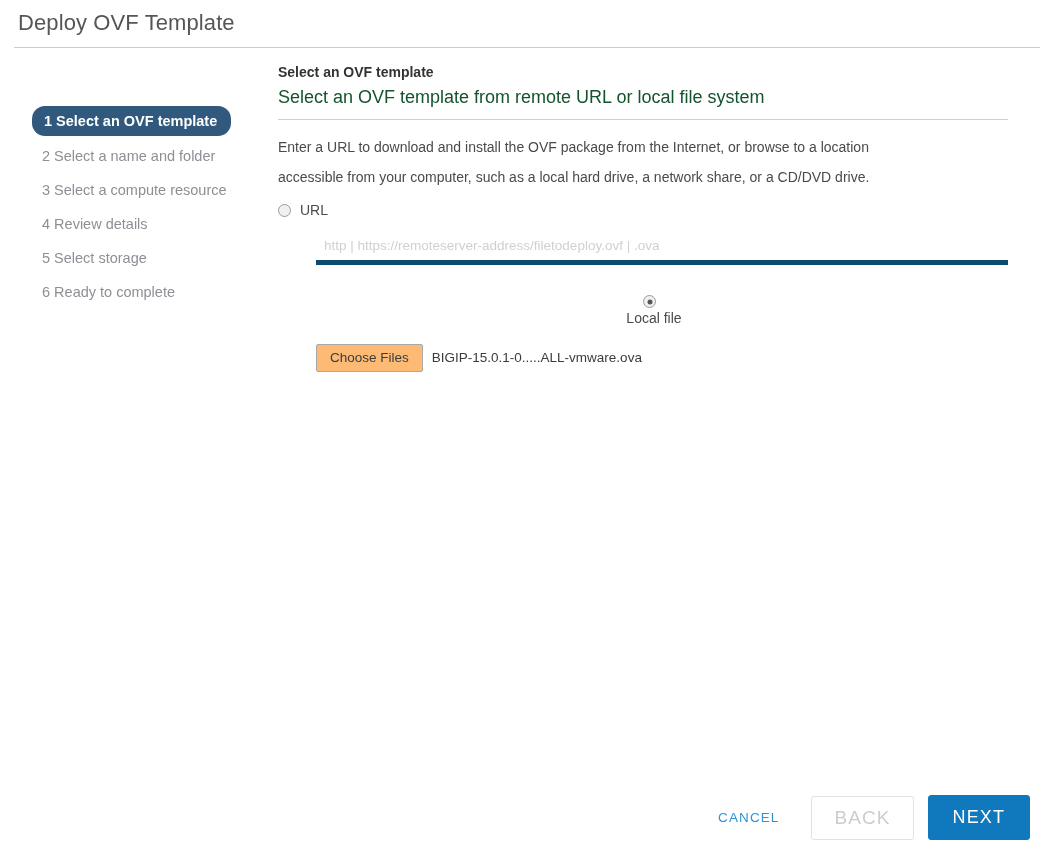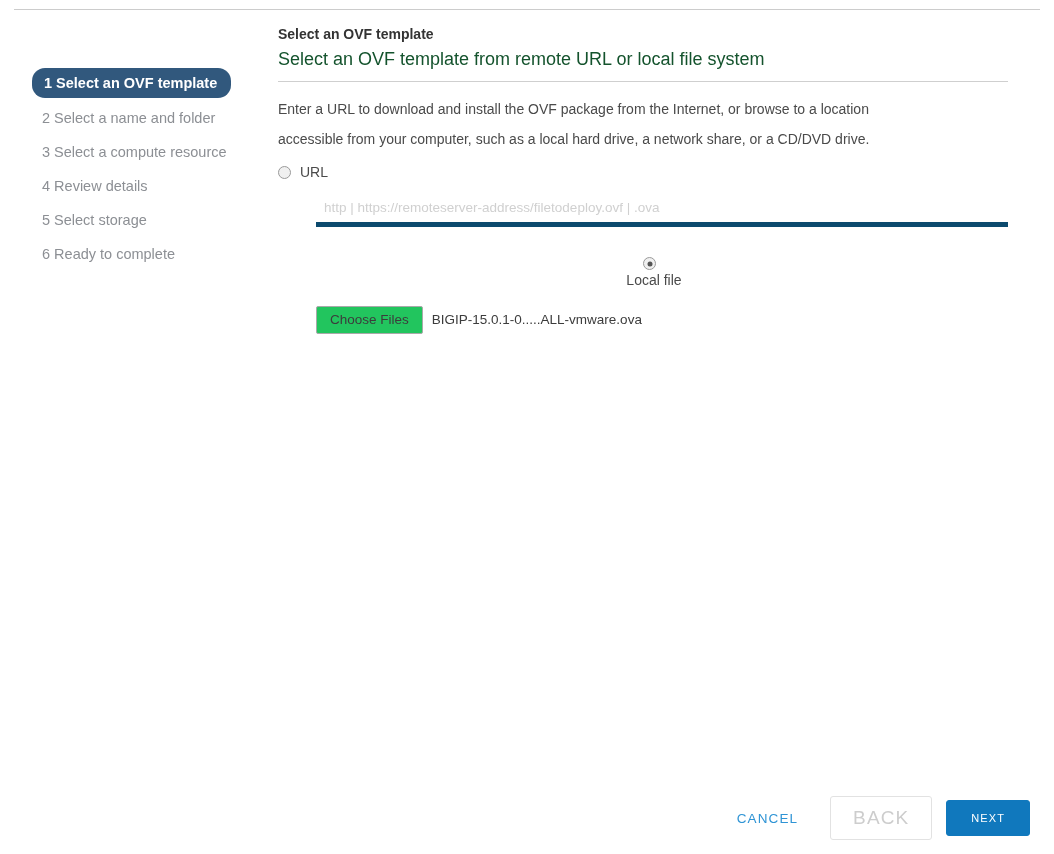--- a/index.html
+++ b/index.html
@@ -161,21 +161,21 @@
   
   .file-row {
     display: flex;
     align-items: center;
     margin: 16px 0 0 38px;
   }
   .choose-files-btn {
     font-family: "Liberation Sans", sans-serif;
     font-size: 13.5px;
     color: #3c3c3c;
-    background: #22c55e;
+    background: #fdba74;
     border: 1px solid #a9a9a9;
     border-radius: 2px;
     padding: 5px 13px;
     line-height: 16px;
     cursor: pointer;
   }
   .file-name {
     font-size: 13.5px;
     color: #3c3c3c;
     margin-left: 9px;
@@ -210,37 +210,40 @@
     background: #ffffff;
     border: 1px solid #e2e2e2;
     border-radius: 3px;
     padding: 10px 22px;
     margin-left: 14px;
     cursor: default;
     text-transform: uppercase;
   }
   .btn-next {
     font-family: "Liberation Sans", sans-serif;
-    font-size: 11px;
+    font-size: 18px;
     letter-spacing: 1.1px;
     color: #ffffff;
     background: #1078bd;
     border: 1px solid #1078bd;
     border-radius: 3px;
     padding: 11px 24px;
     margin-left: 14px;
     cursor: pointer;
     text-transform: uppercase;
   }
 </style>
 </head>
 <body>
 
 <div class="wizard">
 
+  <div class="wizard-header">
+    <h1 class="wizard-title">Deploy OVF Template</h1>
+  </div>
   <div class="header-rule"></div>
 
   <div class="wizard-body">
 
     <nav class="steps-nav">
       <div class="step-item active">1 Select an OVF template</div>
       <div class="step-item">2 Select a name and folder</div>
       <div class="step-item">3 Select a compute resource</div>
       <div class="step-item">4 Review details</div>
       <div class="step-item">5 Select storage</div>

